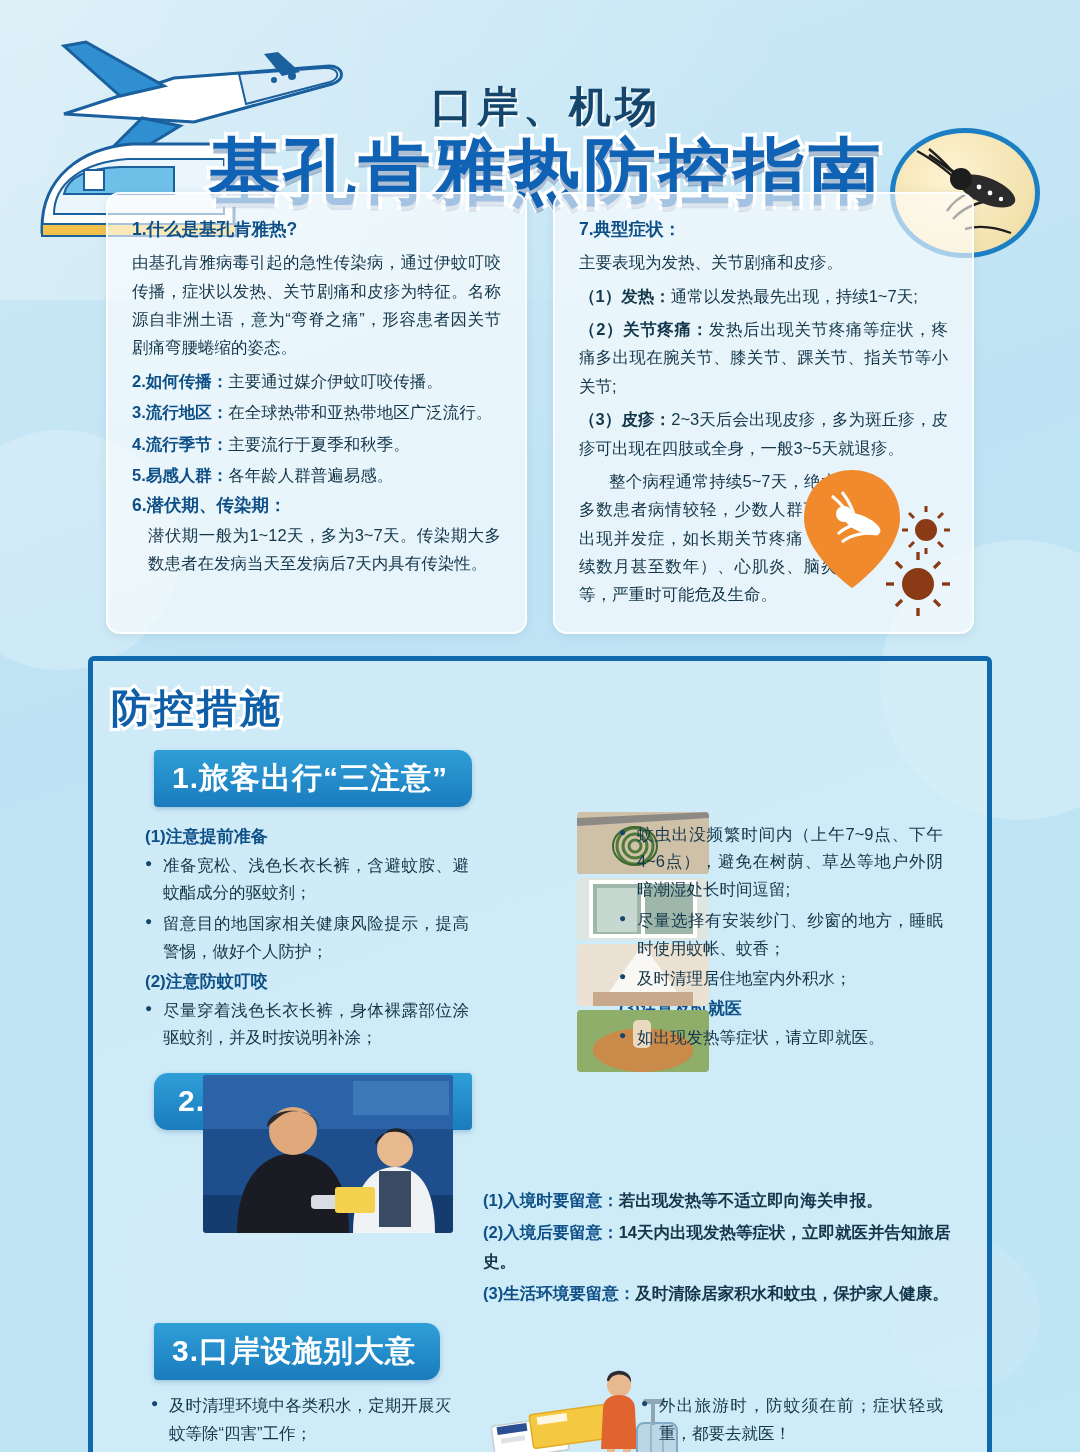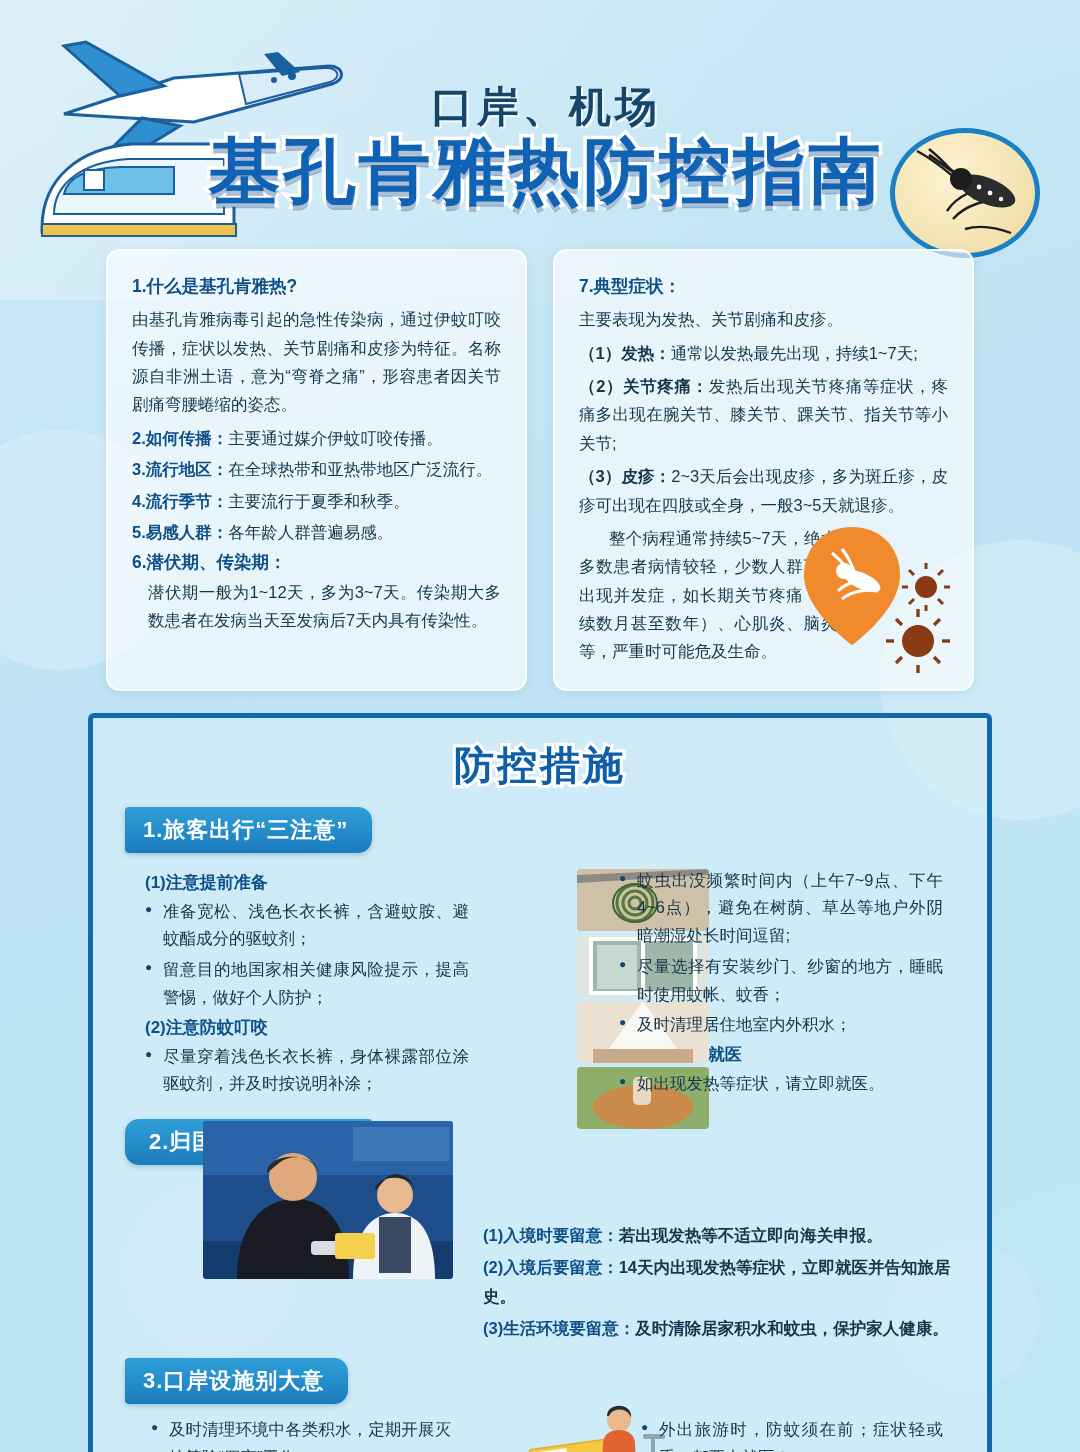--- a/index.html
+++ b/index.html
@@ -26,21 +26,21 @@
     position: absolute;
     left: 0; top: 0;
     width: 1080px; height: 300px;
     background: linear-gradient(105deg, rgba(255,255,255,0.30) 0%, rgba(255,255,255,0.05) 55%, rgba(255,255,255,0.0) 70%);
     pointer-events: none;
   }
 
   
   header.poster-header {
     position: relative;
-    height: 249px;
+    height: 192px;
   }
   .title-wrap {
     position: absolute;
     left: 196px;
     top: 86px;
     width: 700px;
     text-align: center;
   }
   .title-small {
     font-size: 42px;
@@ -138,39 +138,39 @@
   .measures {
     margin: 22px 88px 0 88px;
     border: 5px solid #1168ad;
     border-radius: 6px;
     background: rgba(219,240,250,0.55);
     padding: 18px 18px 22px 18px;
     box-sizing: border-box;
     position: relative;
   }
   .measures-title {
-    text-align: center;
     font-size: 40px;
     font-weight: bold;
     color: #0f5fa8;
     -webkit-text-stroke: 6px #ffffff;
     paint-order: stroke fill;
     letter-spacing: 3px;
     margin: 2px 0 14px 0;
   }
   .sec-chip {
     display: inline-block;
     background: linear-gradient(180deg, #2f9fd8 0%, #1a7bbd 100%);
     color: #ffffff;
-    font-size: 22px;
+    font-size: 30px;
     font-weight: bold;
     padding: 8px 24px 8px 18px;
     border-radius: 4px 14px 14px 4px;
     letter-spacing: 1px;
     box-shadow: 0 2px 5px rgba(20,80,130,0.25);
+    margin-left: 29px;
   }
   .sec-chip.right-align {
     border-radius: 14px 4px 4px 14px;
     padding: 8px 18px 8px 24px;
   }
   .sec1 { position: relative; }
   .chip-row { margin-left: 14px; }
   .chip-row.to-right { text-align: left; margin-right: 14px; }
 
   .two-col {

